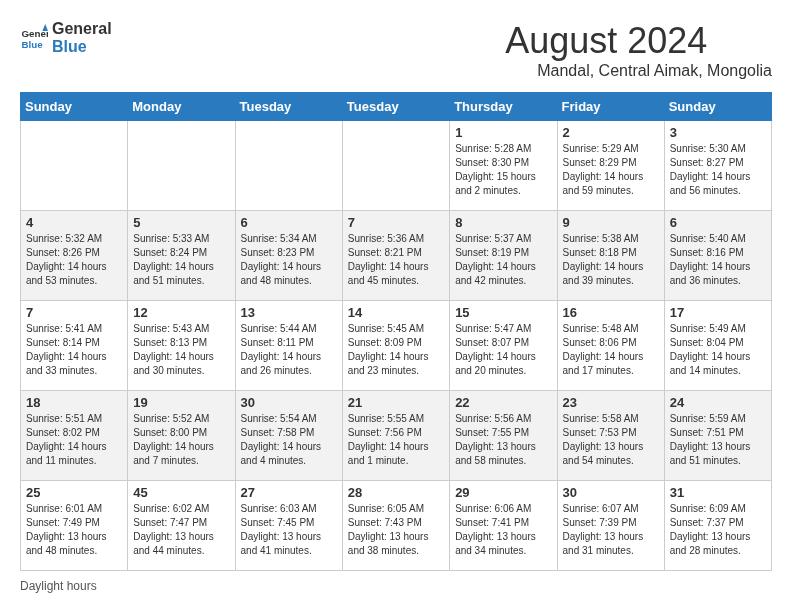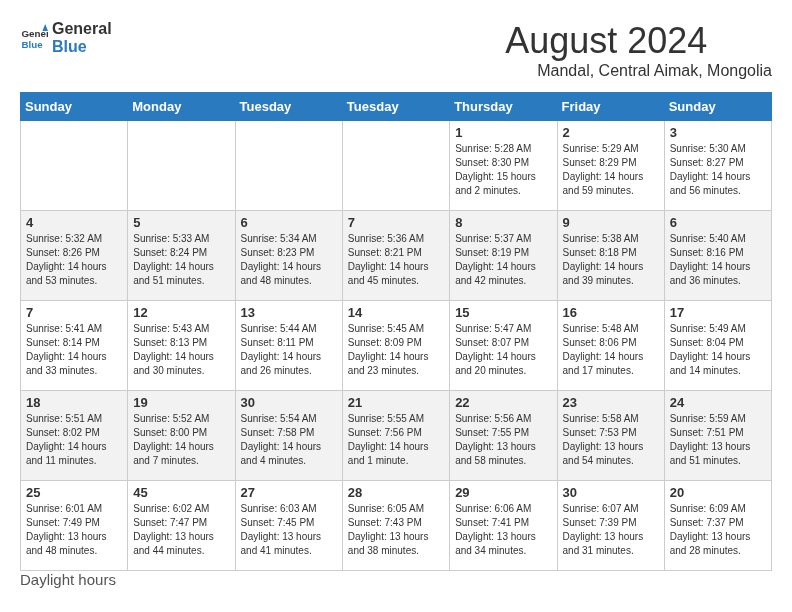--- a/index.html
+++ b/index.html
@@ -75,21 +75,22 @@
     }
     .day-info {
       color: #333;
       font-size: 10px;
       line-height: 1.4;
     }
     .empty-cell {
       background: #f9f9f9;
     }
     .footer {
-      font-size: 15px;
+      margin-top: 8px;
+      font-size: 12px;
       color: #555;
     }
   </style>
 </head>
 <body>
 
 <div class="header-area">
   <div class="logo">
     <svg class="logo-icon" viewBox="0 0 40 40">
       <text x="2" y="18" font-size="14" font-weight="bold" fill="#333" font-family="Arial">General</text>
@@ -247,21 +248,21 @@
         </td>
         <td>
           <span class="day-number">29</span>
           <div class="day-info">Sunrise: 6:06 AM<br>Sunset: 7:41 PM<br>Daylight: 13 hours and 34 minutes.</div>
         </td>
         <td>
           <span class="day-number">30</span>
           <div class="day-info">Sunrise: 6:07 AM<br>Sunset: 7:39 PM<br>Daylight: 13 hours and 31 minutes.</div>
         </td>
         <td>
-          <span class="day-number">20</span>
+          <span class="day-number">31</span>
           <div class="day-info">Sunrise: 6:09 AM<br>Sunset: 7:37 PM<br>Daylight: 13 hours and 28 minutes.</div>
         </td>
       </tr>
     </tbody>
 </table>
 
 <div class="footer">
   <span>Daylight hours</span>
 </div>
 

